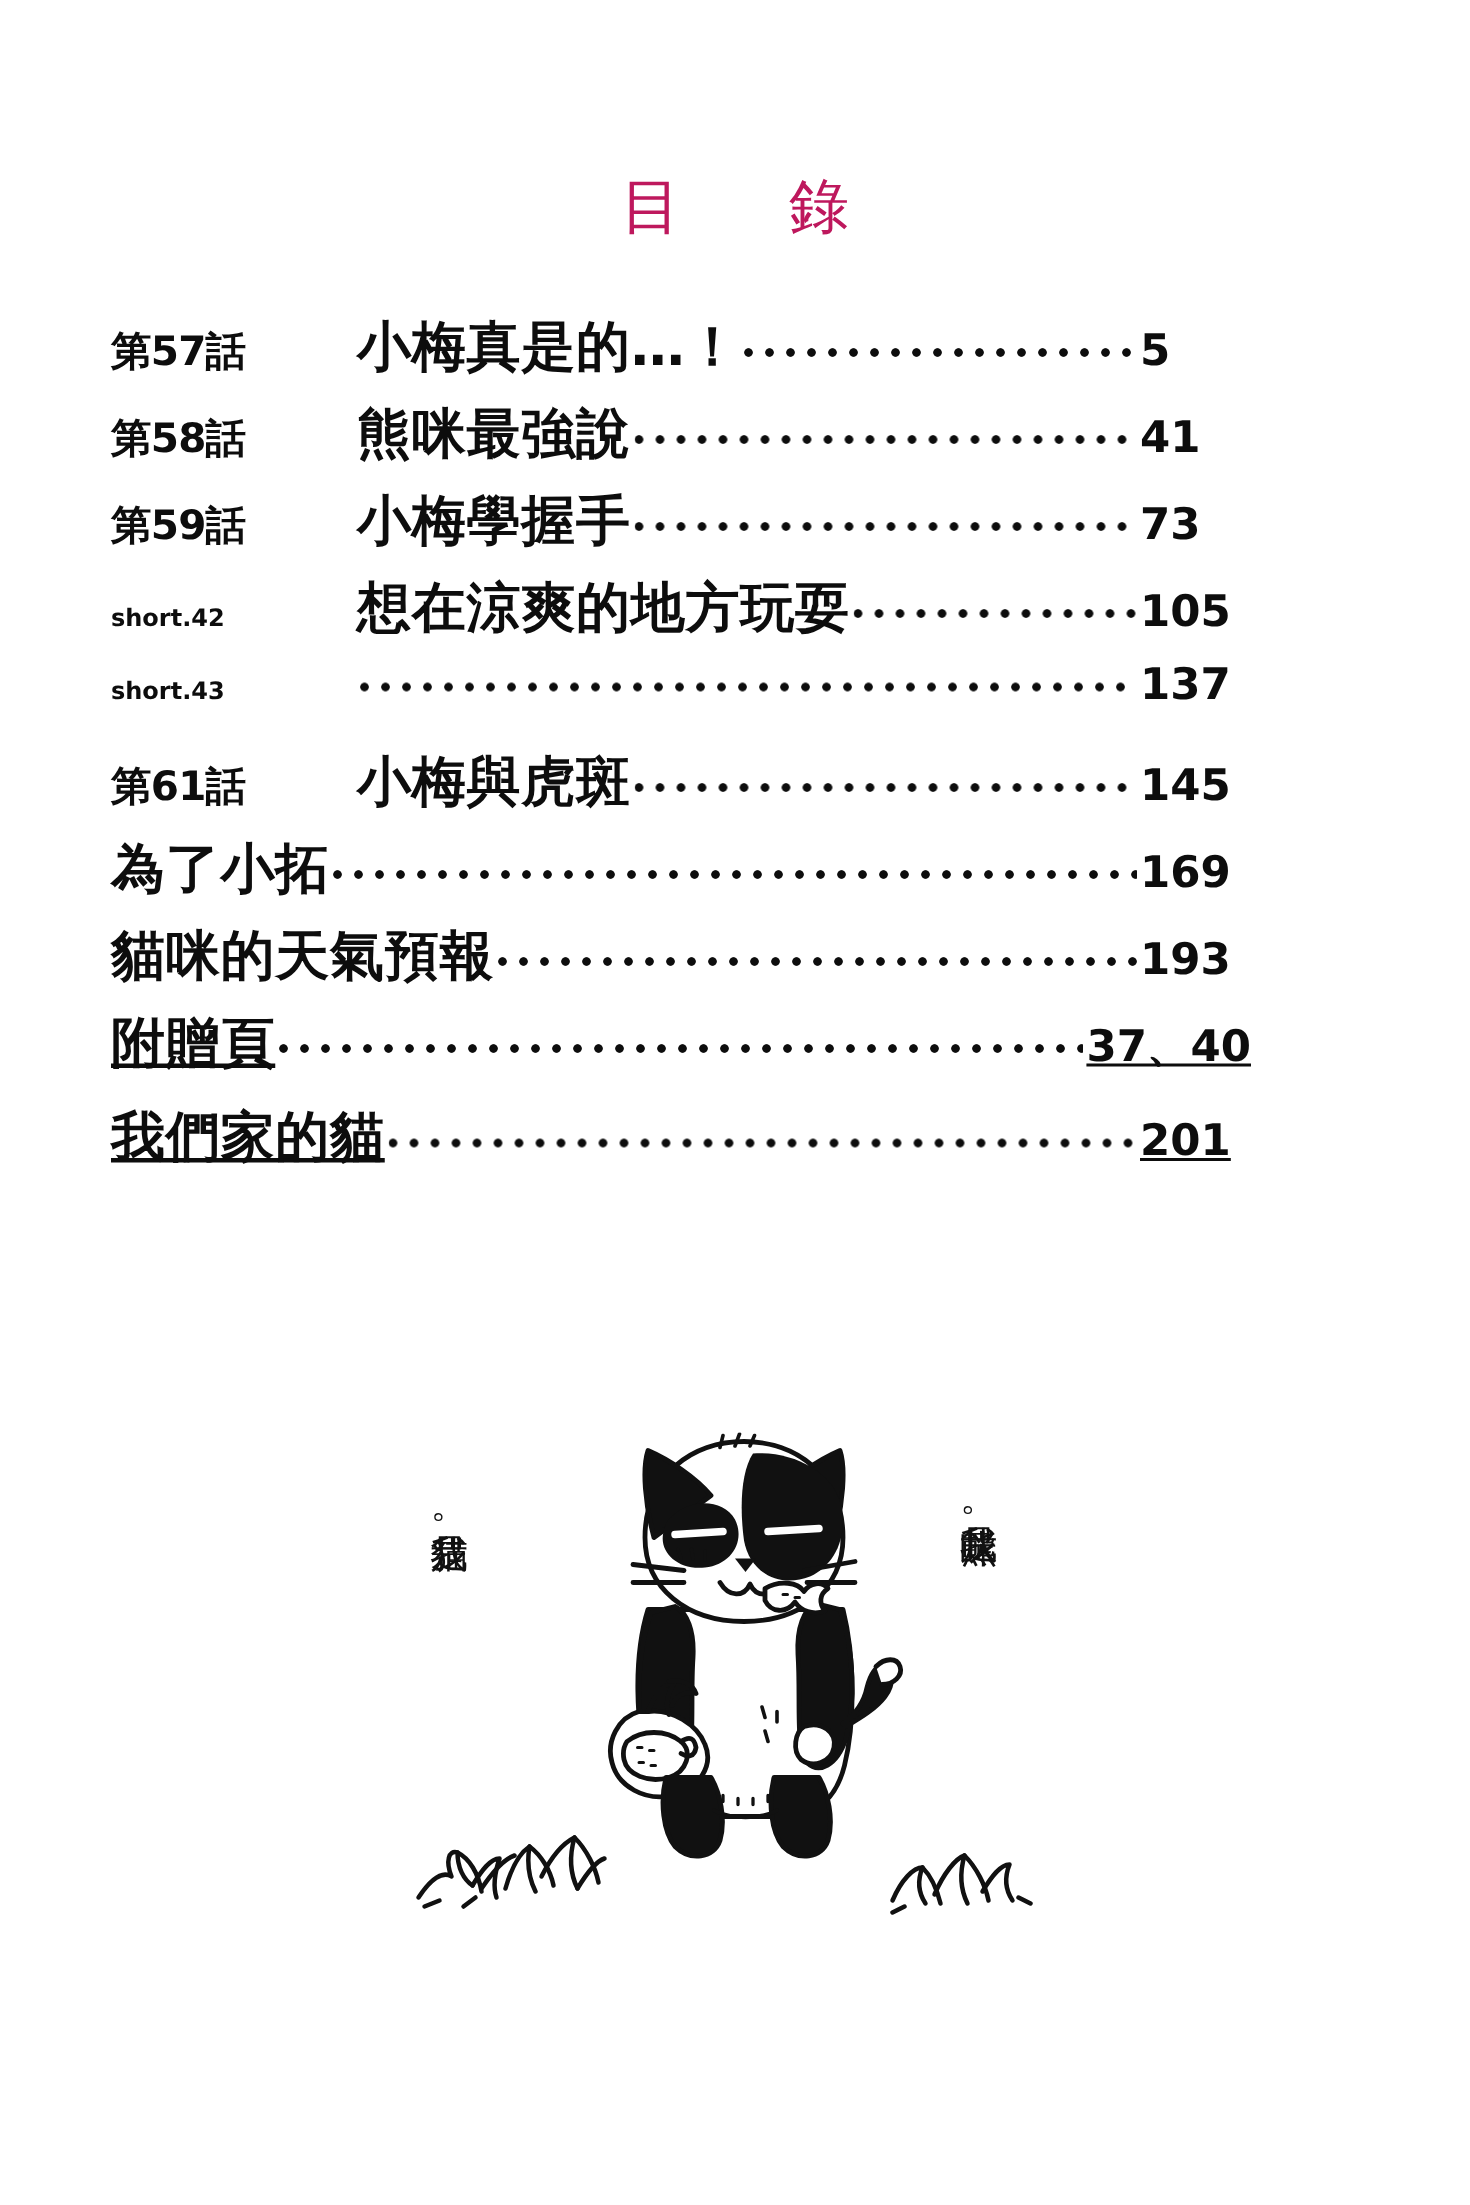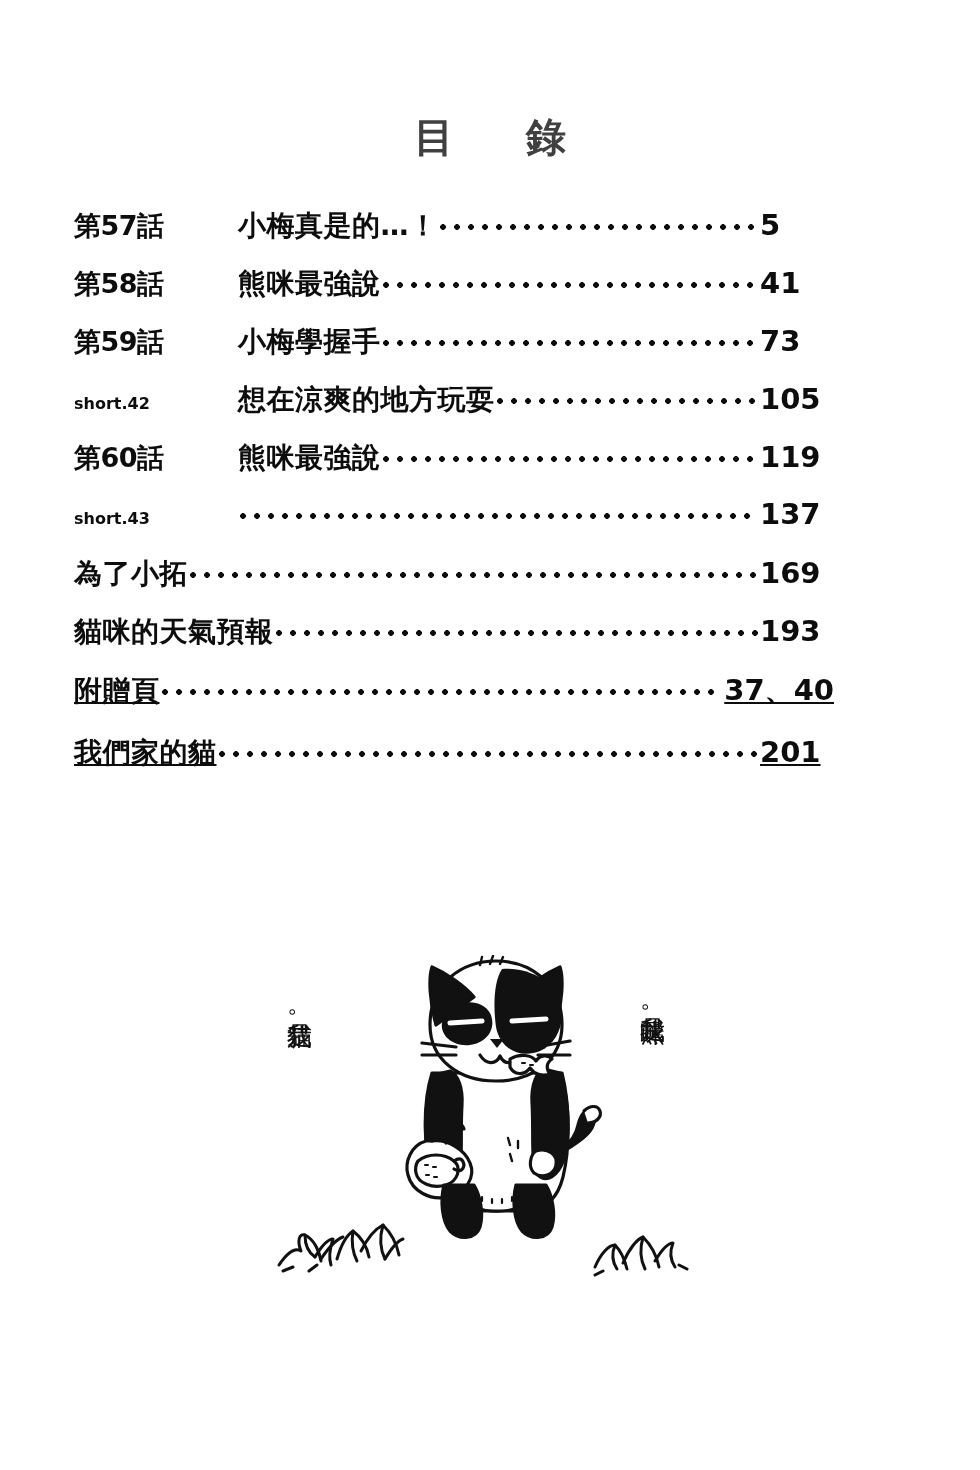--- a/index.html
+++ b/index.html
@@ -17,24 +17,24 @@
   }
 
   
   .page-title {
     position: absolute;
     top: 110px;
     left: 0;
     width: 980px;
     text-align: center;
     font-family: "DejaVu Sans", "Liberation Sans", sans-serif;
-    font-weight: 700;
+    font-weight: 400;
     font-size: 40px;
     letter-spacing: 0px;
-    color: #404040;
+    color: #be185d;
   }
   .page-title .t-gap { display: inline-block; width: 72px; }
 
   
   .toc {
     position: absolute;
     top: 207px;
     left: 74px;
     width: 760px;
   }
@@ -50,21 +50,21 @@
 
   .chapter {
     flex: 0 0 164px;
     font-size: 27px;
     letter-spacing: -0.5px;
     white-space: nowrap;
   }
   .chapter.latin { font-size: 16px; letter-spacing: 0px; }
 
   .title {
-    font-size: 28px;
+    font-size: 36px;
     white-space: nowrap;
     letter-spacing: 0.5px;
   }
 
   .leader {
     flex: 1 1 auto;
     position: relative;
     height: 1em;
     overflow: hidden;
     margin: 0 2px 0 2px;
@@ -141,29 +141,29 @@
       <div class="leader"></div>
       <div class="pagenum">73</div>
     </div>
     <div class="toc-row">
       <div class="chapter latin">short.42</div>
       <div class="title">想在涼爽的地方玩耍</div>
       <div class="leader"></div>
       <div class="pagenum">105</div>
     </div>
     <div class="toc-row">
-      <div class="chapter">第60話</div>
-      <div class="title">熊咪最強說</div>
-      <div class="leader"></div>
-      <div class="pagenum">119</div>
-    </div>
-    <div class="toc-row">
       <div class="chapter latin">short.43</div>
       <div class="leader"></div>
       <div class="pagenum">137</div>
+    </div>
+    <div class="toc-row">
+      <div class="chapter">第61話</div>
+      <div class="title">小梅與虎斑</div>
+      <div class="leader"></div>
+      <div class="pagenum">145</div>
     </div>
     <div class="toc-row">
       <div class="title">為了小拓</div>
       <div class="leader"></div>
       <div class="pagenum">169</div>
     </div>
     <div class="toc-row">
       <div class="title">貓咪的天氣預報</div>
       <div class="leader"></div>
       <div class="pagenum">193</div>

